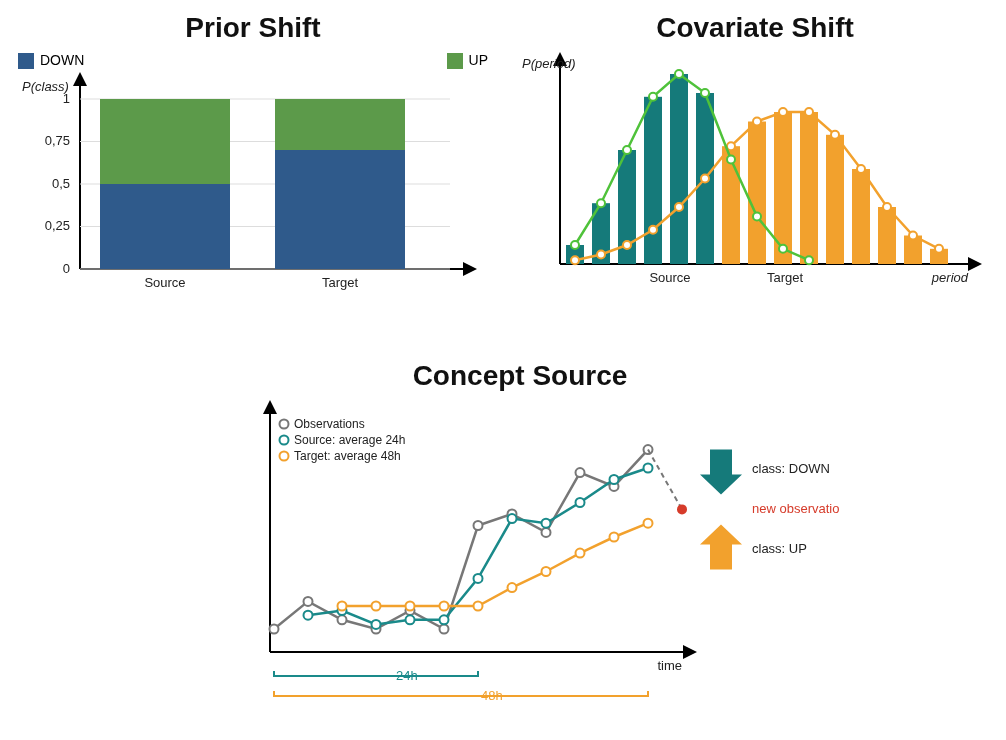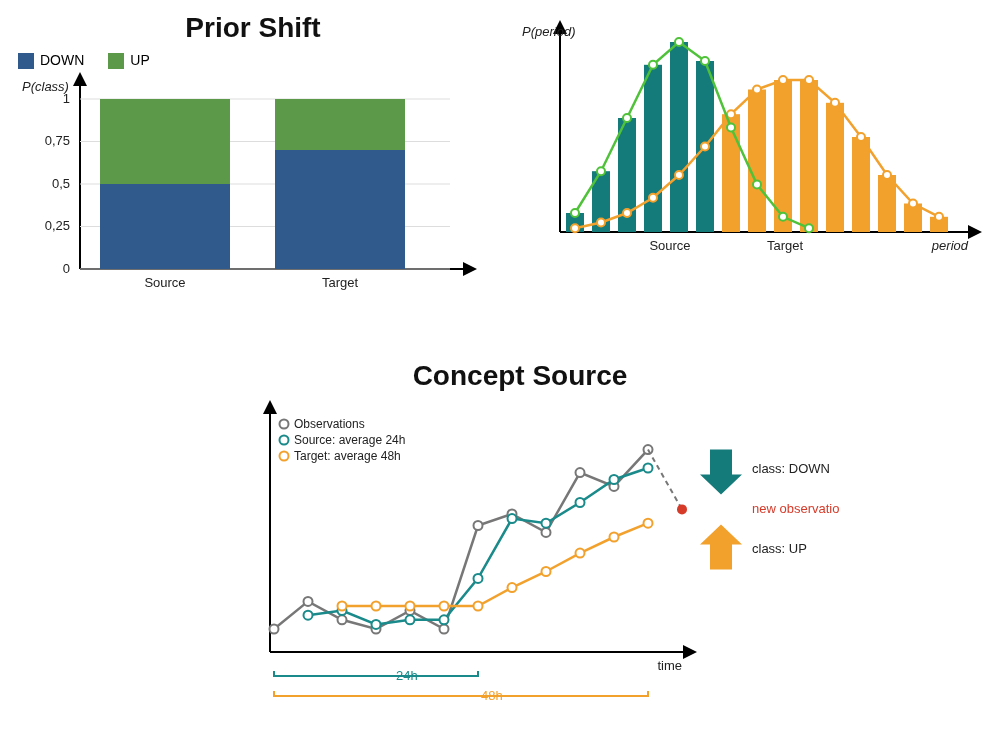--- a/index.html
+++ b/index.html
@@ -11,21 +11,21 @@
     height: 740px;
     position: relative;
   }
   .panel-title {
     font-weight: 800;
     font-size: 28px;
     text-align: center;
     color: #111;
   }
   svg { display:block; }
-  .legend-row { display:flex; gap:24px; align-items:center; justify-content:flex-start; font-size:14px; }
+  .legend-row { display:flex; gap:24px; align-items:center; justify-content:space-between; font-size:14px; }
   .sw { width:16px; height:16px; display:inline-block; margin-right:6px; vertical-align:middle; }
   .axis-label { font-size:13px; fill:#222; }
   .tick { font-size:13px; fill:#222; }
 </style>
 </head>
 <body>
 
 <div style="position:absolute; left:18px; top:12px; width:470px;">
   <div class="panel-title">Prior Shift</div>
   <div class="legend-row" style="margin-top:8px;">
@@ -63,20 +63,21 @@
           <rect x="195" y="20.000000000000014" width="130" height="51" fill="#5c9a4a"></rect>
         </g>
       <text class="tick" x="85" y="208" text-anchor="middle">Source</text>
       <text class="tick" x="260" y="208" text-anchor="middle">Target</text>
     </g>
     <text class="axis-label" x="4" y="22" font-style="italic">P(class)</text>
   </svg>
 </div>
 
 <div style="position:absolute; left:520px; top:12px; width:470px;">
+  <div class="panel-title">Covariate Shift</div>
   <svg width="470" height="270">
     <defs>
       <marker id="arrH2" viewBox="0 0 10 10" refX="5" refY="5" markerWidth="7" markerHeight="7" orient="auto-start-reverse">
           <path d="M0,0 L10,5 L0,10 z" fill="#000"></path>
         </marker>
     </defs>
     <g transform="translate(40,20)">
       <line x1="0" y1="-5" x2="0" y2="200" stroke="#000" stroke-width="2" marker-start="url(#arrH2)"></line>
       <line x1="0" y1="200" x2="415" y2="200" stroke="#000" stroke-width="2" marker-end="url(#arrH2)"></line>
       <g id="cov-bars">

